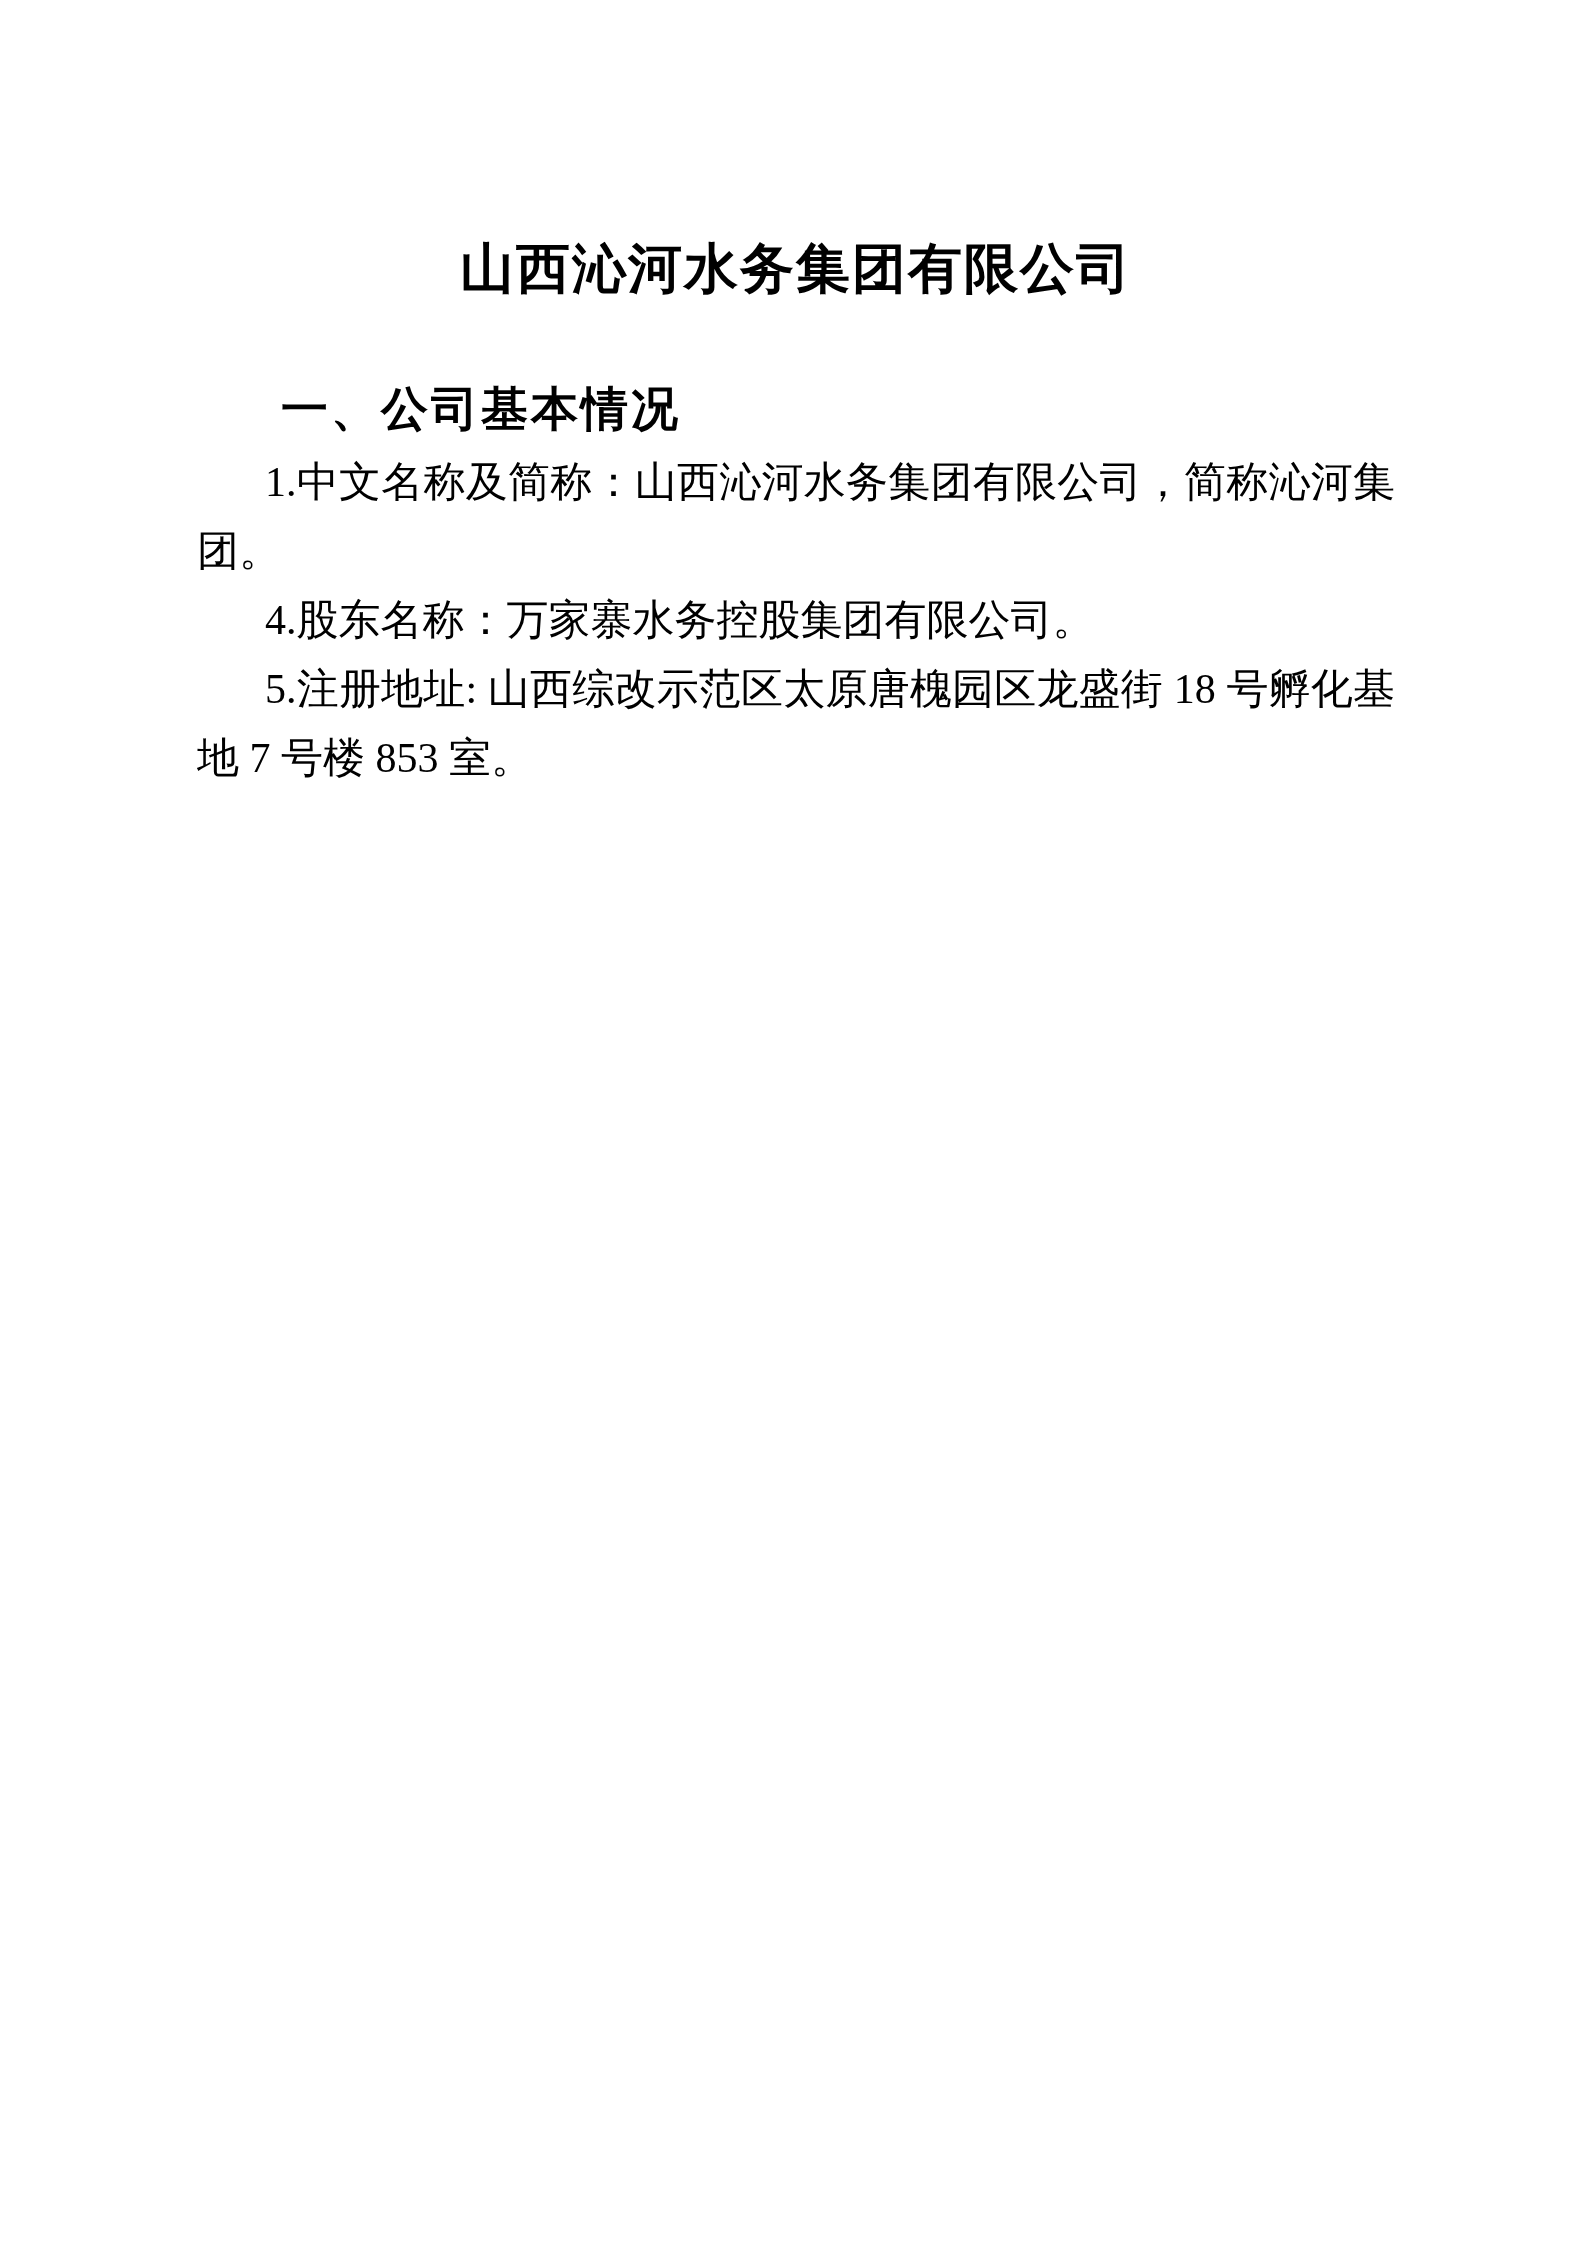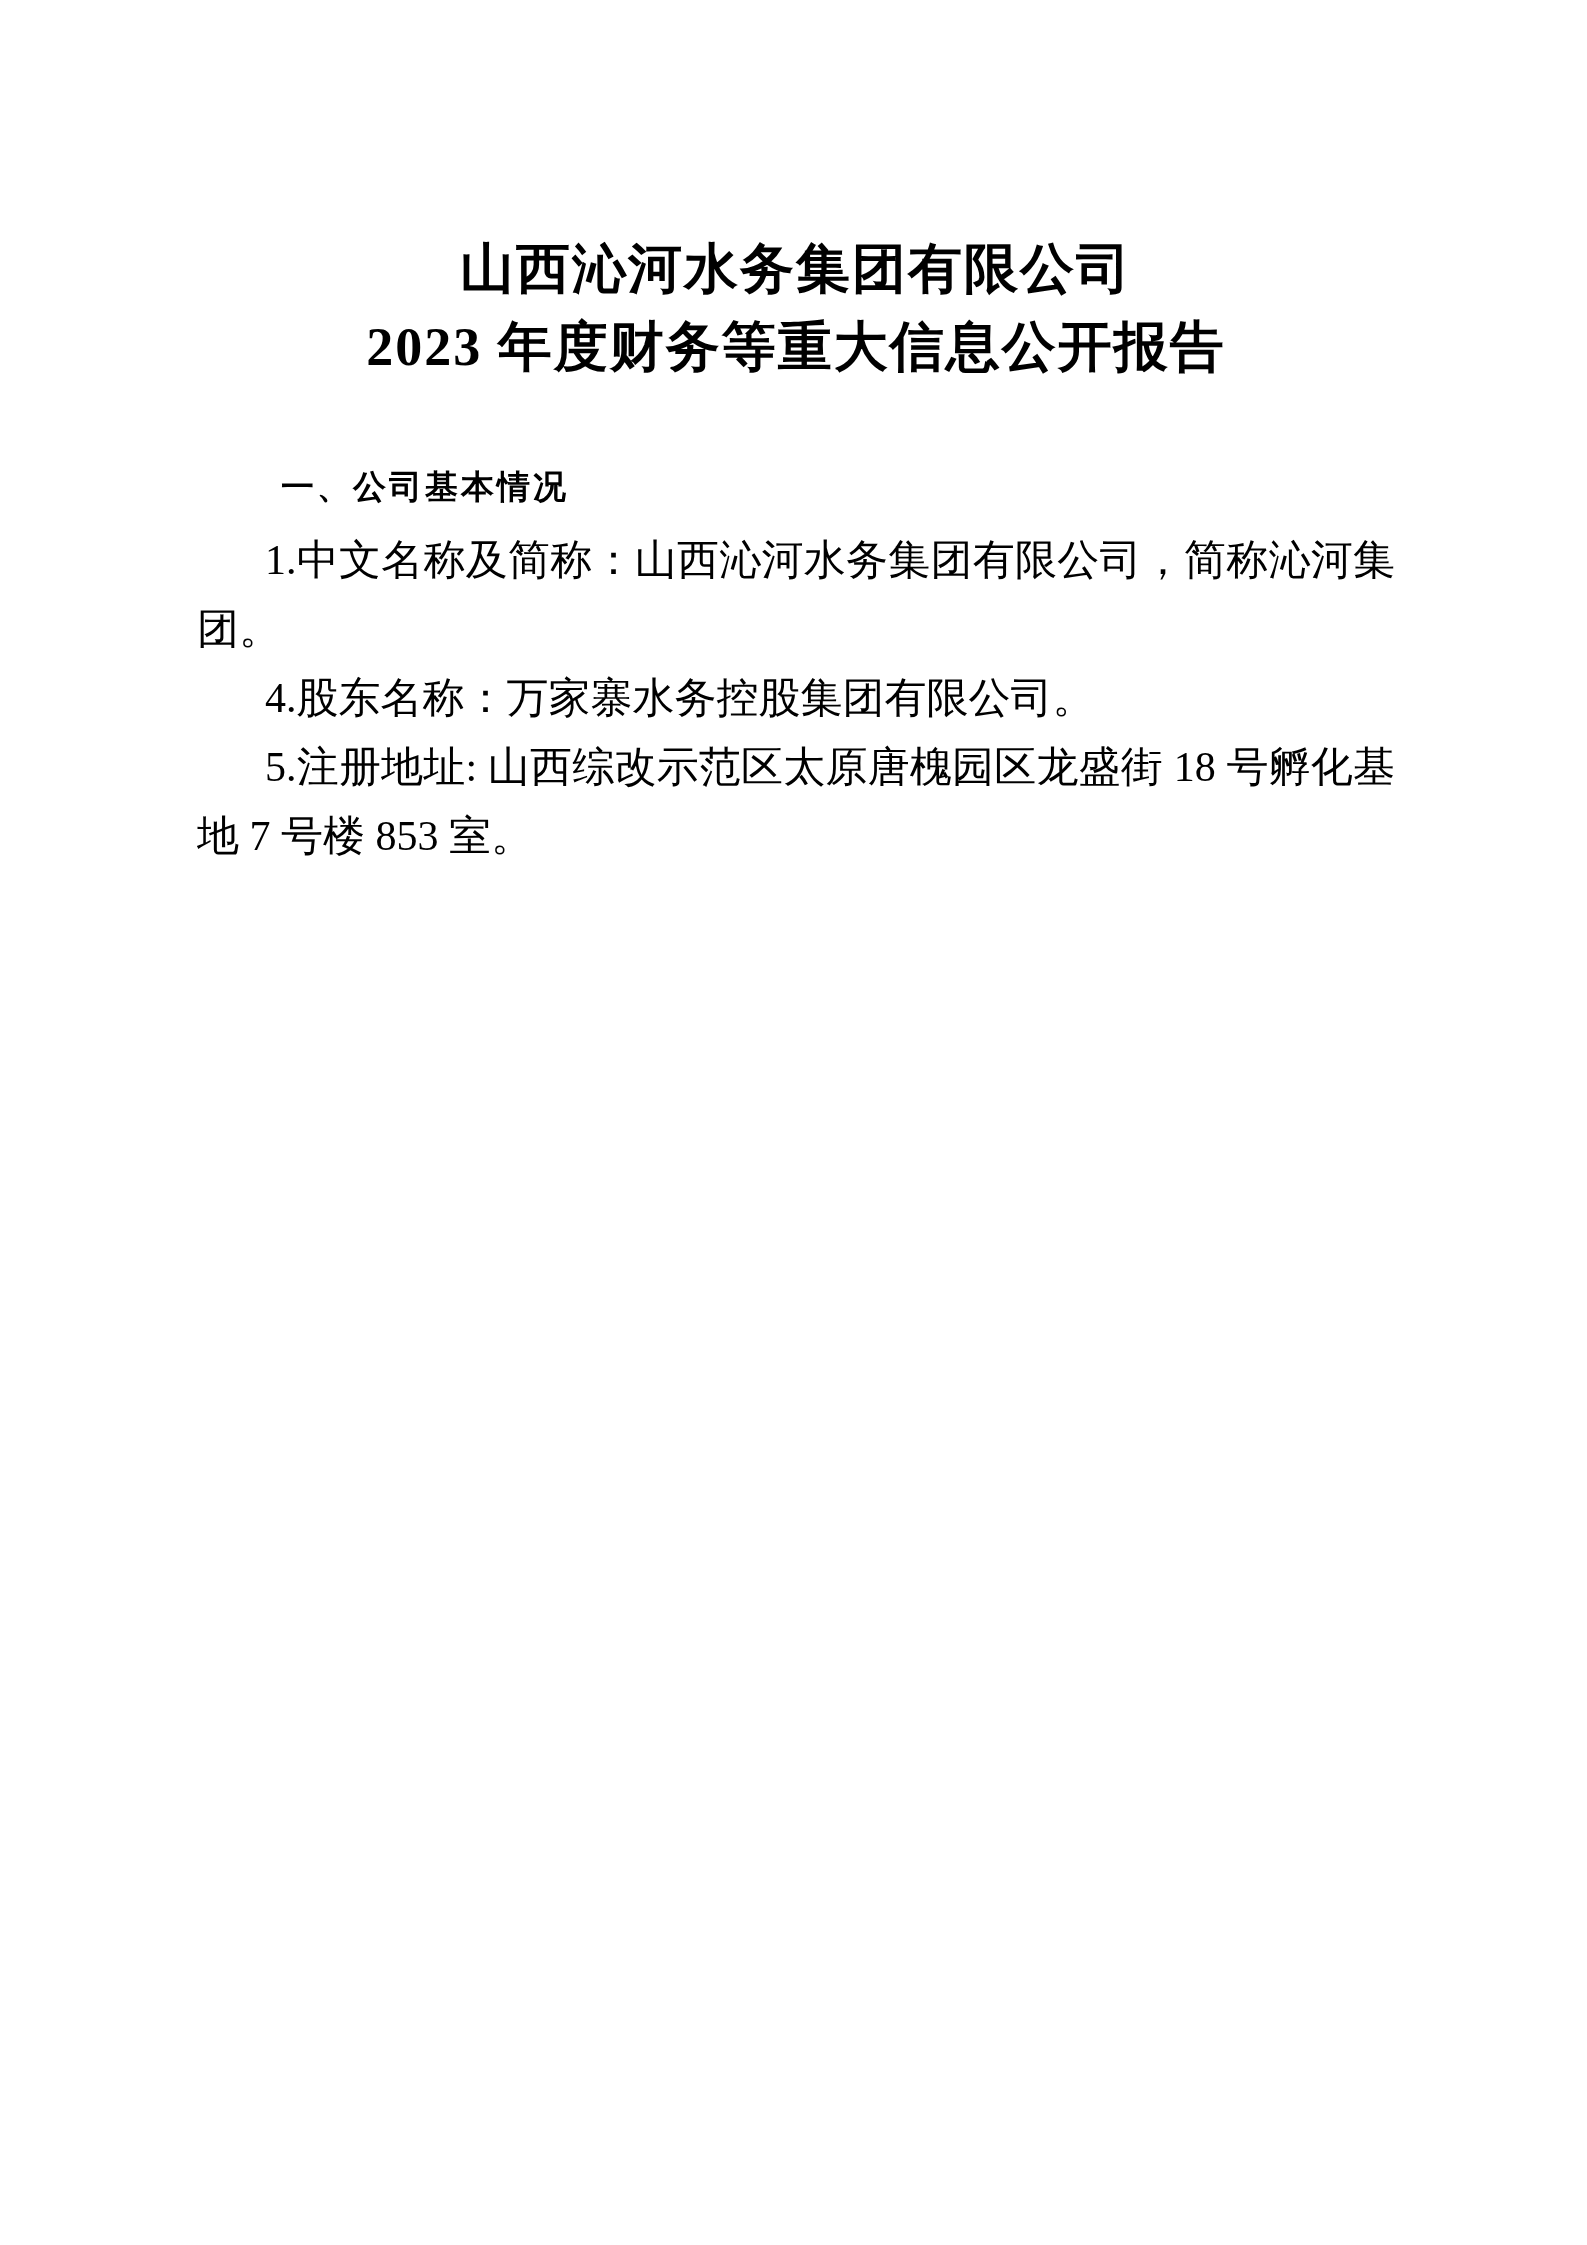--- a/index.html
+++ b/index.html
@@ -27,21 +27,21 @@
     text-align: center;
     color: #000000;
   }
   .title-line {
     display: block;
   }
   .section-heading {
     margin: 62px 0 0 0;
     font-family: "Liberation Sans", "DejaVu Sans", sans-serif;
     font-weight: bold;
-    font-size: 33px;
+    font-size: 47px;
     line-height: 78px;
     letter-spacing: 3px;
     text-indent: 84px;
     color: #000000;
   }
   .body-para {
     margin: 0;
     font-family: "Liberation Serif", "DejaVu Serif", serif;
     font-weight: normal;
     font-size: 42px;
@@ -51,21 +51,20 @@
     color: #000000;
   }
 </style>
 </head>
 <body>
 
 <div class="page">
 
   <h1 class="doc-title">
     <span class="title-line">山西沁河水务集团有限公司</span>
-    <span class="title-line">2023 年度财务等重大信息公开报告</span>
   </h1>
 
   <h2 class="section-heading">一、公司基本情况</h2>
 
   <p class="body-para">1.中文名称及简称：山西沁河水务集团有限公司，简称沁河集团。</p>
 
 
 
   <p class="body-para">4.股东名称：万家寨水务控股集团有限公司。</p>
 

